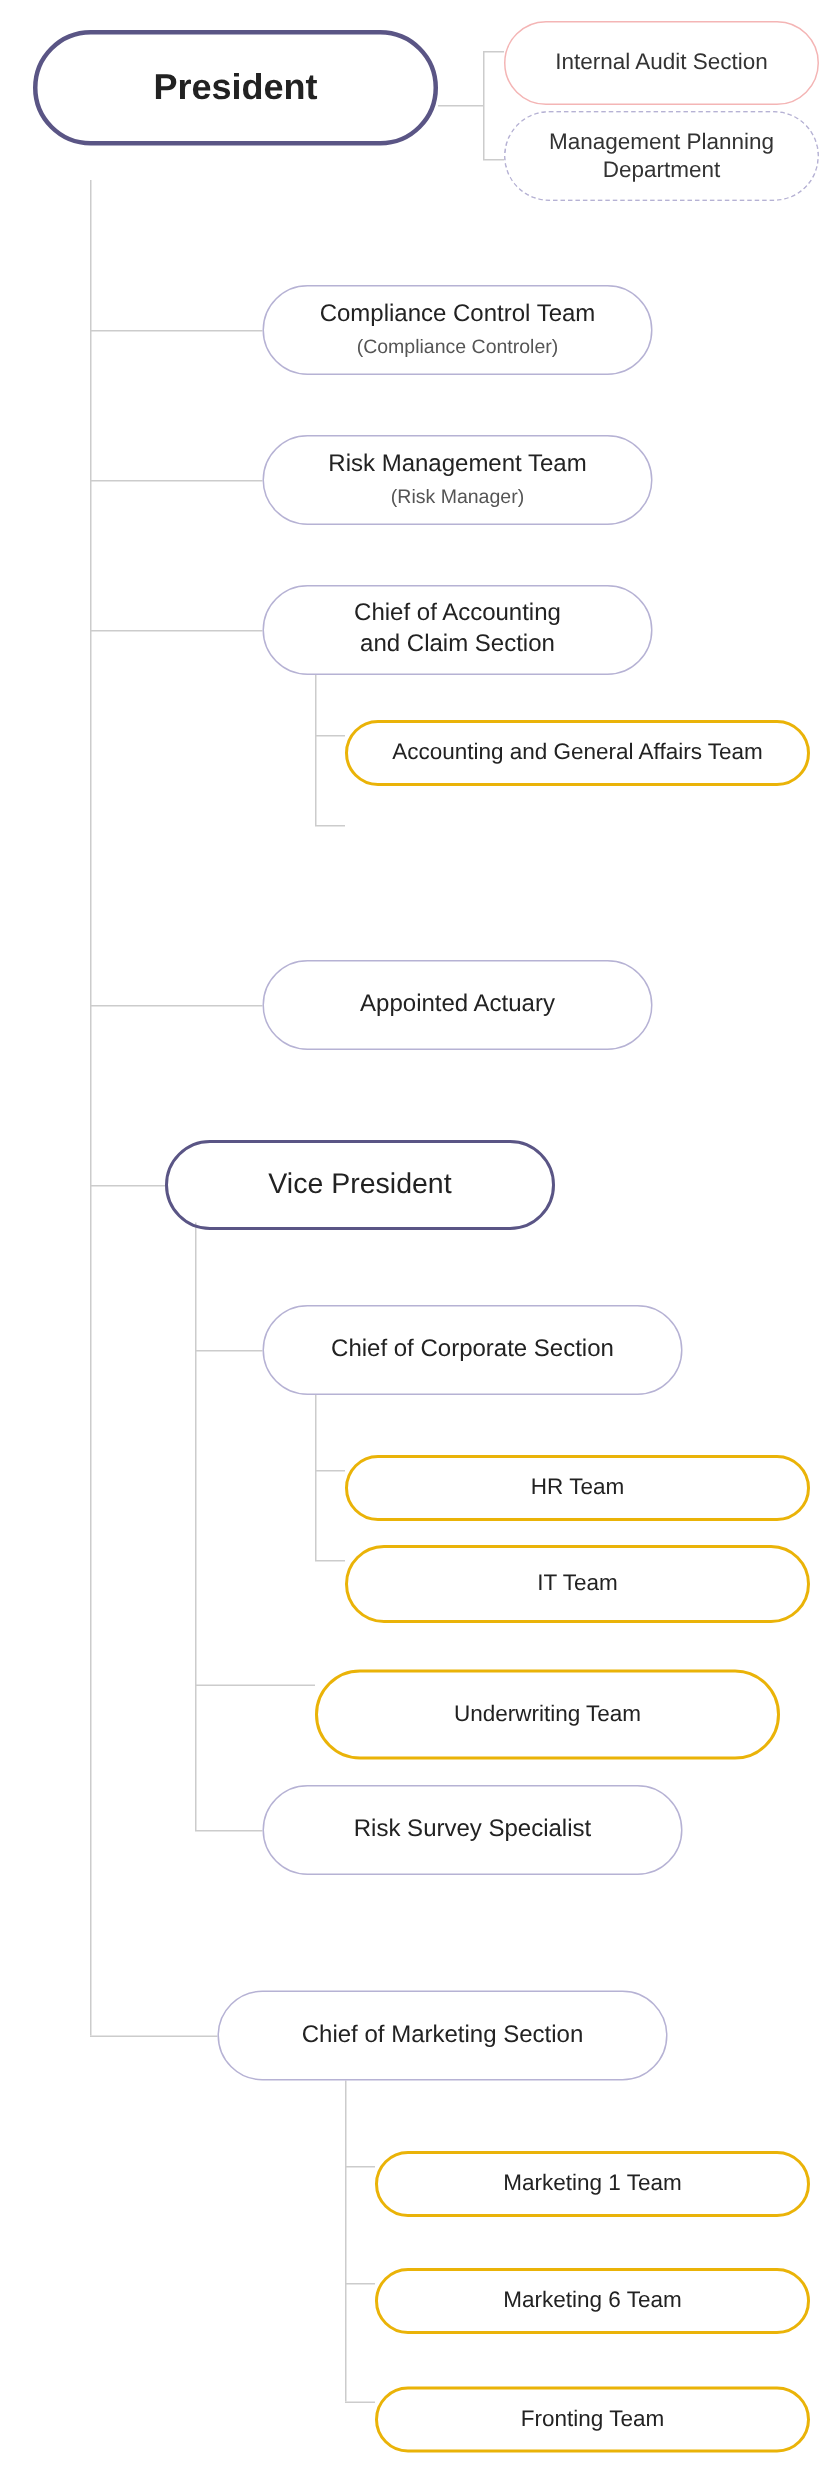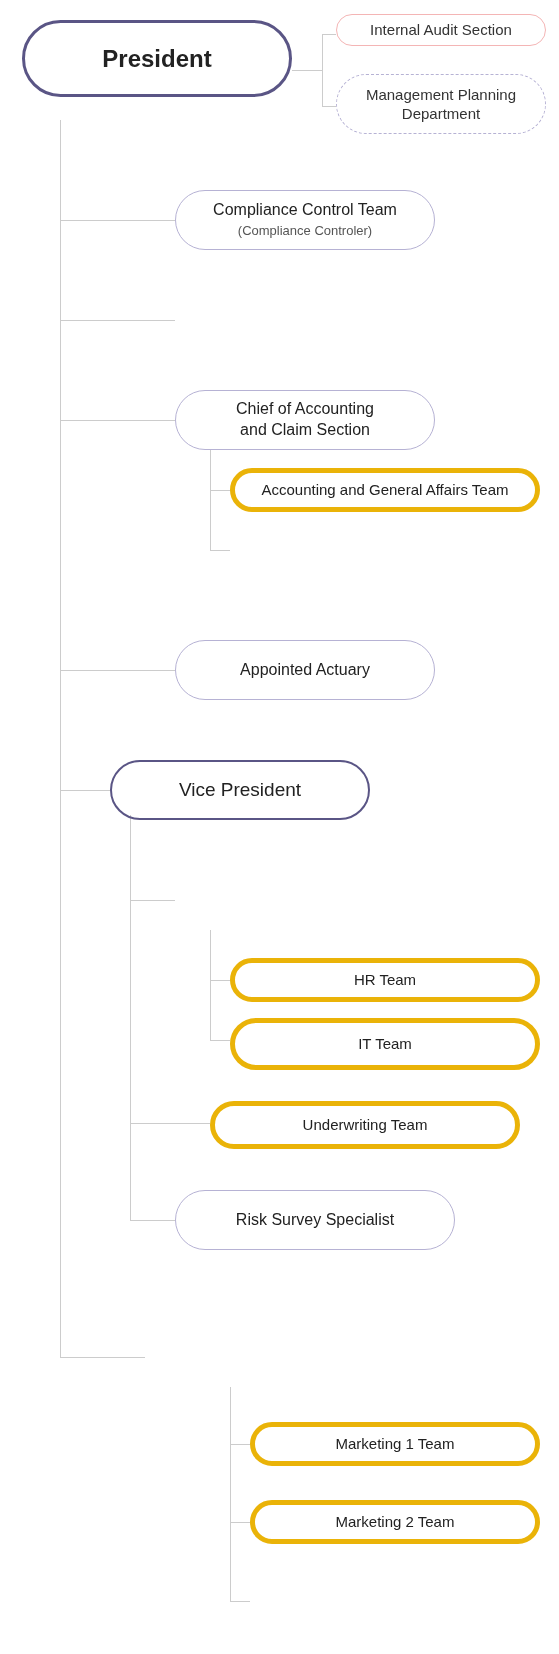--- a/index.html
+++ b/index.html
@@ -33,22 +33,23 @@
   .side-dashed {
     border: 1.5px dashed #b6b2d4;
     color: #333;
     font-size: 15px;
   }
   .node-l1 {
     border: 1.5px solid #b6b2d4;
     font-size: 16px;
   }
   .node-l2 {
-    border: 5px solid #eab308;
+    border: 2px solid #eab308;
     font-size: 15px;
+    margin-top: 12px;
   }
   .node-vp {
     border: 2px solid #5a5585;
     font-size: 19px;
   }
   .sub { font-size: 13px; color: #555; margin-top: 2px; }
 
   .canvas { position: relative; width: 540px; height: 1634px; }
 
   
@@ -89,73 +90,86 @@
 
   <div class="vline" style="left:220px; top:1377px; height:214px;"></div>
   <div class="hline" style="left:220px; top:1434px; width:20px;"></div>
   <div class="hline" style="left:220px; top:1512px; width:20px;"></div>
   <div class="hline" style="left:220px; top:1591px; width:20px;"></div>
 
   <div class="pill president" style="left:12px; top:10px; width:270px; height:77px;">
     <span>President</span>
   </div>
 
-  <div class="pill side-red" style="position:absolute; left:326px; top:4px; width:210px; height:32px;">
+  <div class="pill side-red" style="position:absolute; left:326px; top:4px; width:210px; height:56px;">
     <span>Internal Audit Section</span>
   </div>
 
   <div class="pill side-dashed" style="position:absolute; left:326px; top:64px; width:210px; height:60px;">
     <span>Management Planning</span>
     <span>Department</span>
   </div>
 
   <div class="pill node-l1" style="position:absolute; left:165px; top:180px; width:260px; height:60px;">
     <span>Compliance Control Team</span>
     <span class="sub">(Compliance Controler)</span>
   </div>
 
+  <div class="pill node-l1" style="position:absolute; left:165px; top:280px; width:260px; height:60px;">
+    <span>Risk Management Team</span>
+    <span class="sub">(Risk Manager)</span>
+  </div>
 
   <div class="pill node-l1" style="position:absolute; left:165px; top:380px; width:260px; height:60px;">
     <span>Chief of Accounting</span>
     <span>and Claim Section</span>
   </div>
 
   <div class="pill node-l2" style="position:absolute; left:220px; top:458px; width:310px; height:44px;">
     <span>Accounting and General Affairs Team</span>
   </div>
 
 
   <div class="pill node-l1" style="position:absolute; left:165px; top:630px; width:260px; height:60px;">
     <span>Appointed Actuary</span>
   </div>
 
   <div class="pill node-vp" style="position:absolute; left:100px; top:750px; width:260px; height:60px;">
     <span>Vice President</span>
   </div>
 
+  <div class="pill node-l1" style="position:absolute; left:165px; top:860px; width:280px; height:60px;">
+    <span>Chief of Corporate Section</span>
+  </div>
 
   <div class="pill node-l2" style="position:absolute; left:220px; top:948px; width:310px; height:44px;">
     <span>HR Team</span>
   </div>
 
   <div class="pill node-l2" style="position:absolute; left:220px; top:1008px; width:310px; height:52px;justify-content:center;">
     <span>IT Team</span>
   </div>
 
-  <div class="pill node-l2" style="position:absolute; left:200px; top:1091px; width:310px; height:48px;">
+  <div class="pill node-l2" style="position:absolute; left:200px; top:1091px; width:310px; height:60px;">
     <span>Underwriting Team</span>
   </div>
 
   <div class="pill node-l1" style="position:absolute; left:165px; top:1180px; width:280px; height:60px;">
     <span>Risk Survey Specialist</span>
   </div>
 
+  <div class="pill node-l1" style="position:absolute; left:135px; top:1317px; width:300px; height:60px;">
+    <span>Chief of Marketing Section</span>
+  </div>
 
   <div class="pill node-l2" style="position:absolute; left:240px; top:1412px; width:290px; height:44px;">
     <span>Marketing 1 Team</span>
   </div>
 
   <div class="pill node-l2" style="position:absolute; left:240px; top:1490px; width:290px; height:44px;">
-    <span>Marketing 2 Team</span>
+    <span>Marketing 6 Team</span>
   </div>
 
+  <div class="pill node-l2" style="position:absolute; left:240px; top:1569px; width:290px; height:44px;">
+    <span>Fronting Team</span>
+  </div>
 
 </div>
 
 </body></html>

